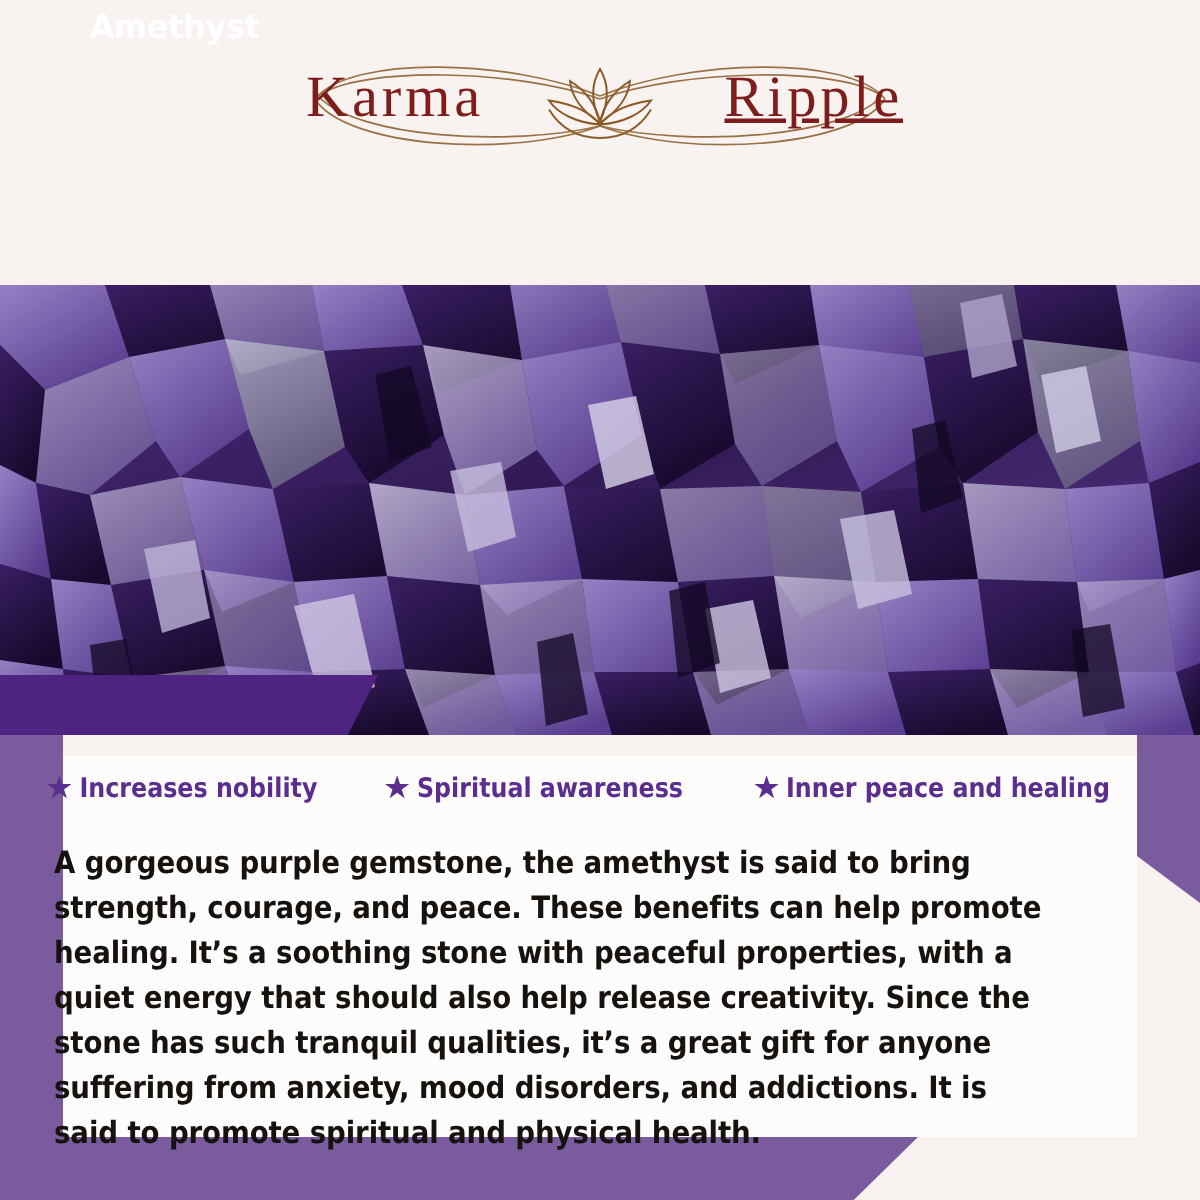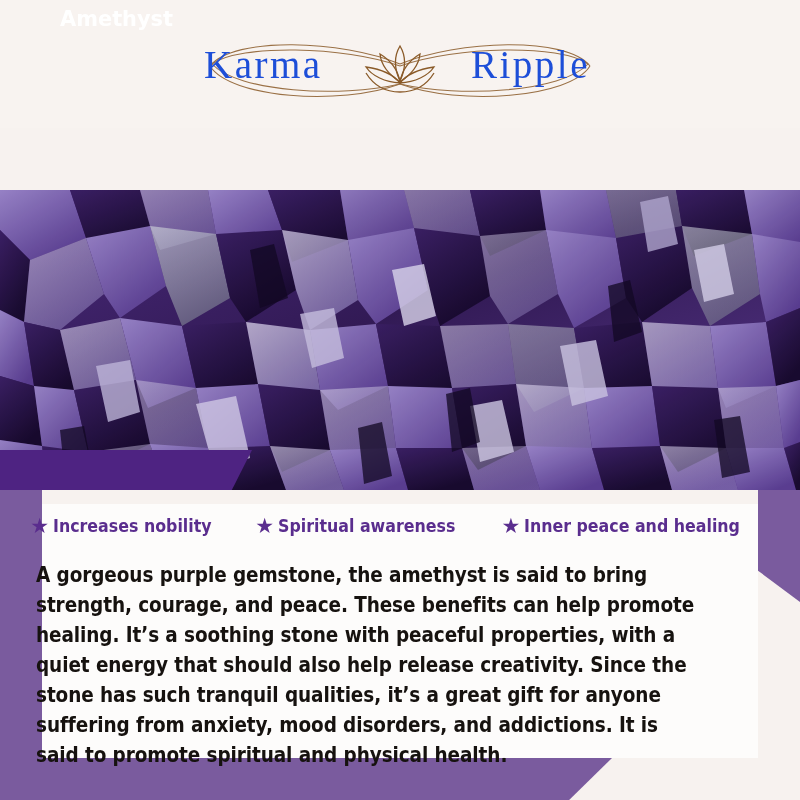--- a/index.html
+++ b/index.html
@@ -43,25 +43,25 @@
     position: absolute;
     left: 0;
     top: 0;
   }
   .logo-word {
     position: absolute;
     top: 18px;
     font-family: "Liberation Serif", "DejaVu Serif", serif;
     font-size: 39px;
     letter-spacing: 2.5px;
-    color: #1d4ed8;
+    color: #7f1d1d;
     white-space: nowrap;
   }
   #logo-karma { left: 14px; }
-  #logo-ripple { right: 20px; }
+  #logo-ripple { right: 8px; text-decoration: underline; }
 
   
   #title-band {
     position: absolute;
     left: 0;
     top: 128px;
     width: 800px;
     height: 62px;
     background: #f8f3f0;
   }

